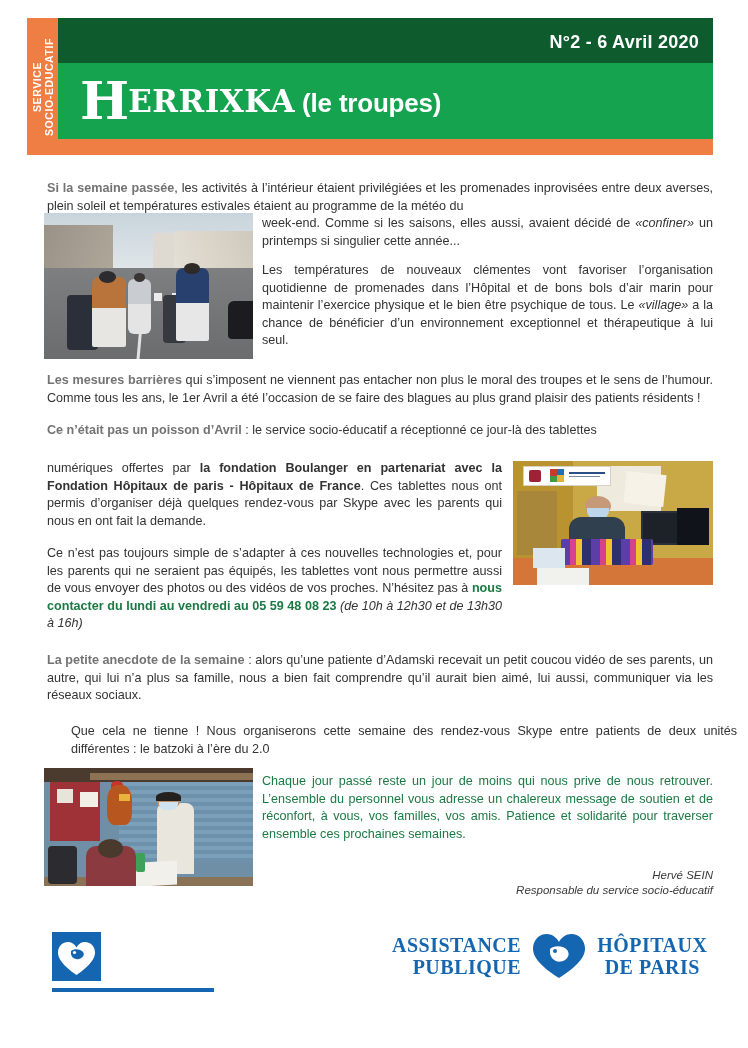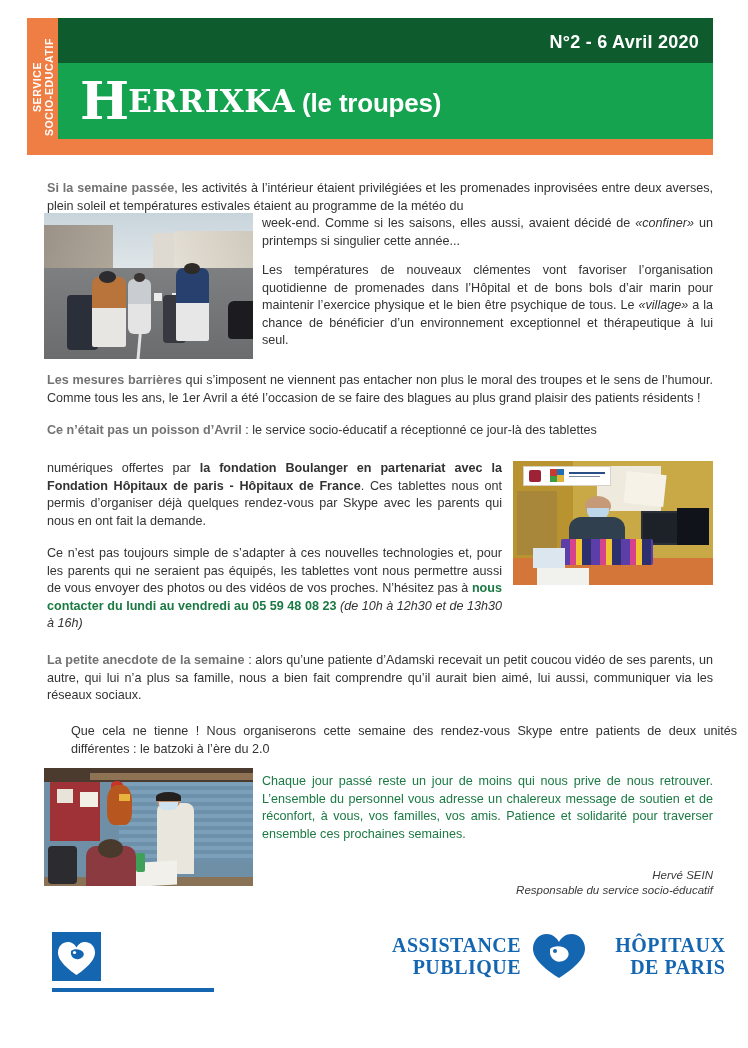--- a/index.html
+++ b/index.html
@@ -385,20 +385,20 @@
       </div>
       <div class="heartwrap">
         <svg width="56" height="48" viewBox="0 0 56 48" aria-hidden="true">
           <path d="M28 46 C6 32 2 23 2 16.5 C2 8 8.5 2 15.5 2 C21 2 25.5 5.5 28 10 C30.5 5.5 35 2 40.5 2 C47.5 2 54 8 54 16.5 C54 23 50 32 28 46 Z" fill="#1566B0"></path>
           <path d="M19 17 C23 13 33 13.5 36.5 18.5 C39.5 23 36 28.5 30 29.5 C24 30.5 19.5 26 19 21 Z" fill="#ffffff"></path>
           <path d="M31 10 L35.5 3 L34 12 Z" fill="#1566B0"></path>
           <circle cx="24" cy="19" r="2" fill="#1566B0"></circle>
           <path d="M18 27 L12 34 L21 30 Z" fill="#1566B0"></path>
         </svg>
       </div>
-      <div class="col" style="text-align:right;margin-left:18px;">
+      <div class="col" style="text-align:center;">
         <span>HÔPITAUX</span>
         <span>DE  PARIS</span>
       </div>
     </div>
   </div>
 
 </div>
 
 </body></html>

